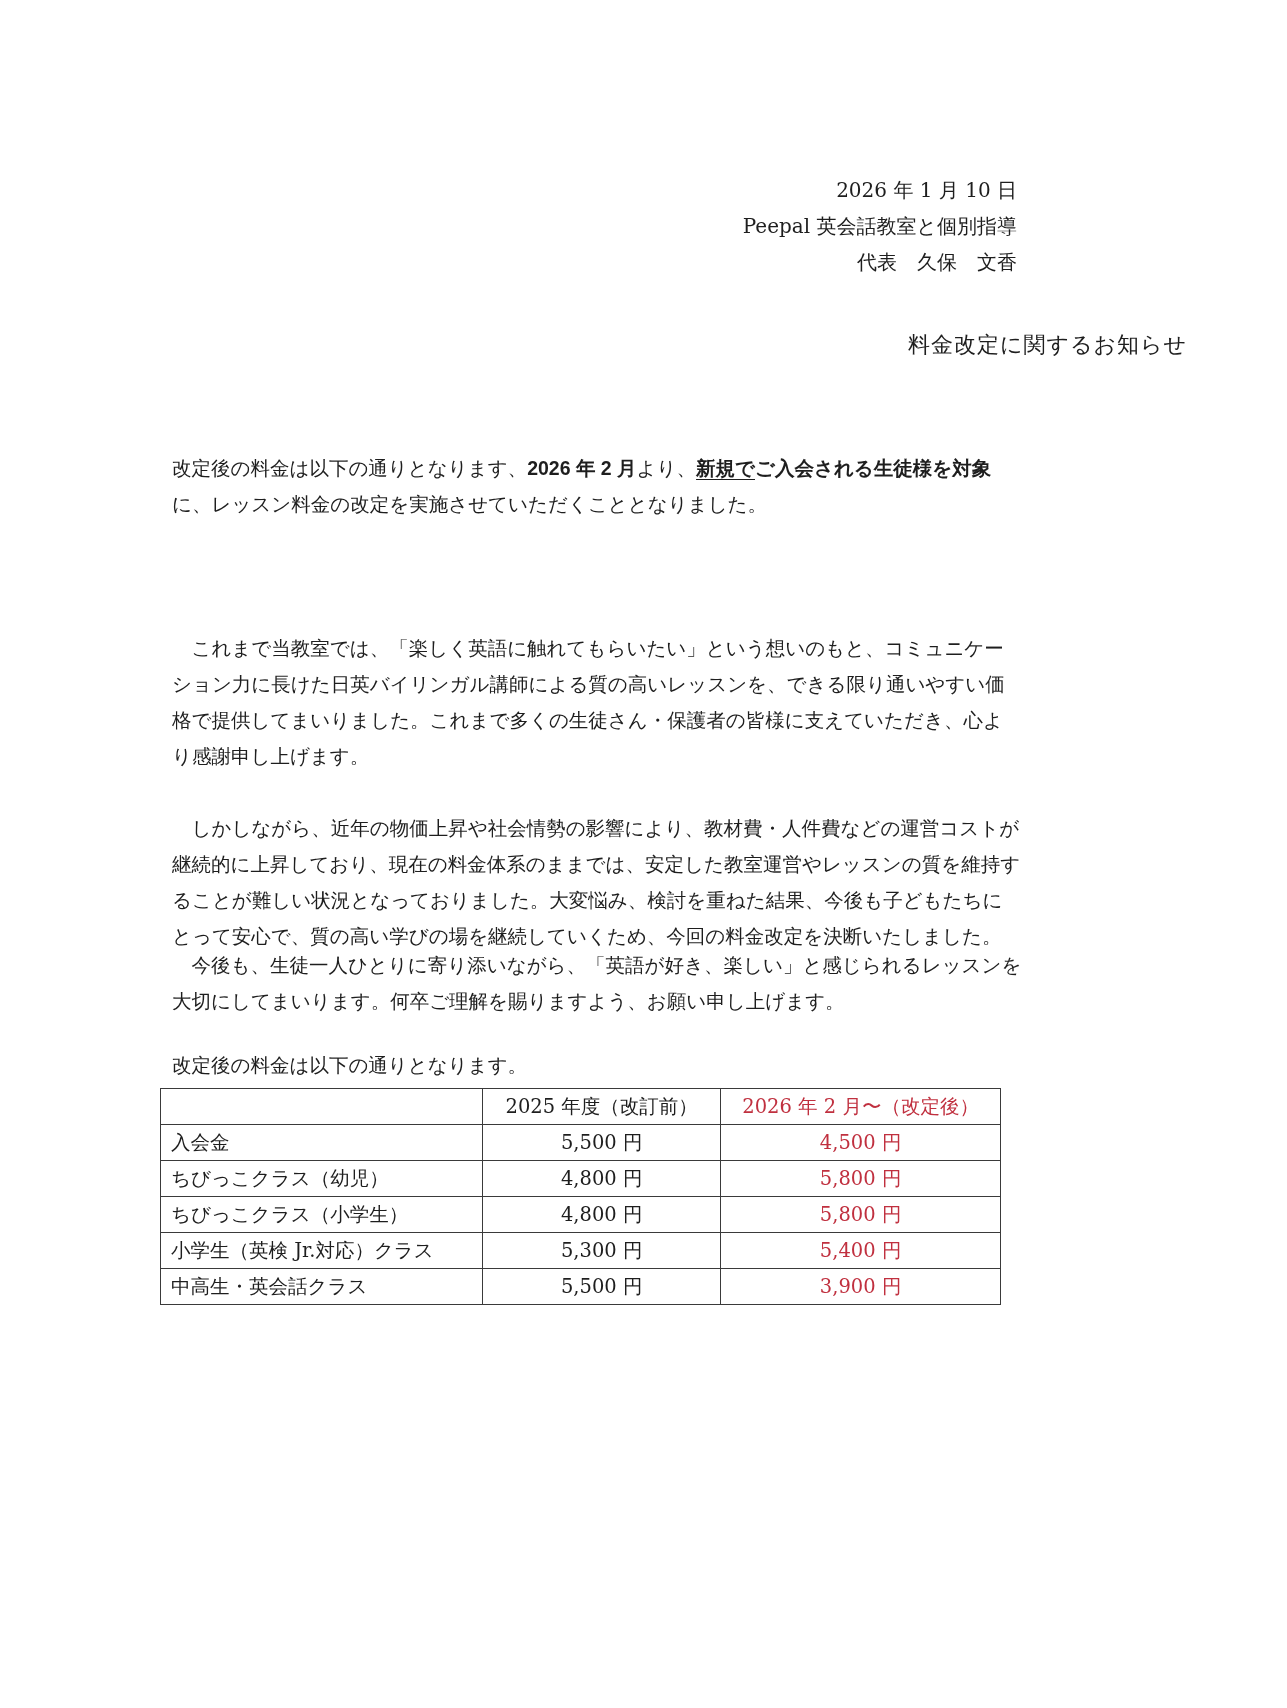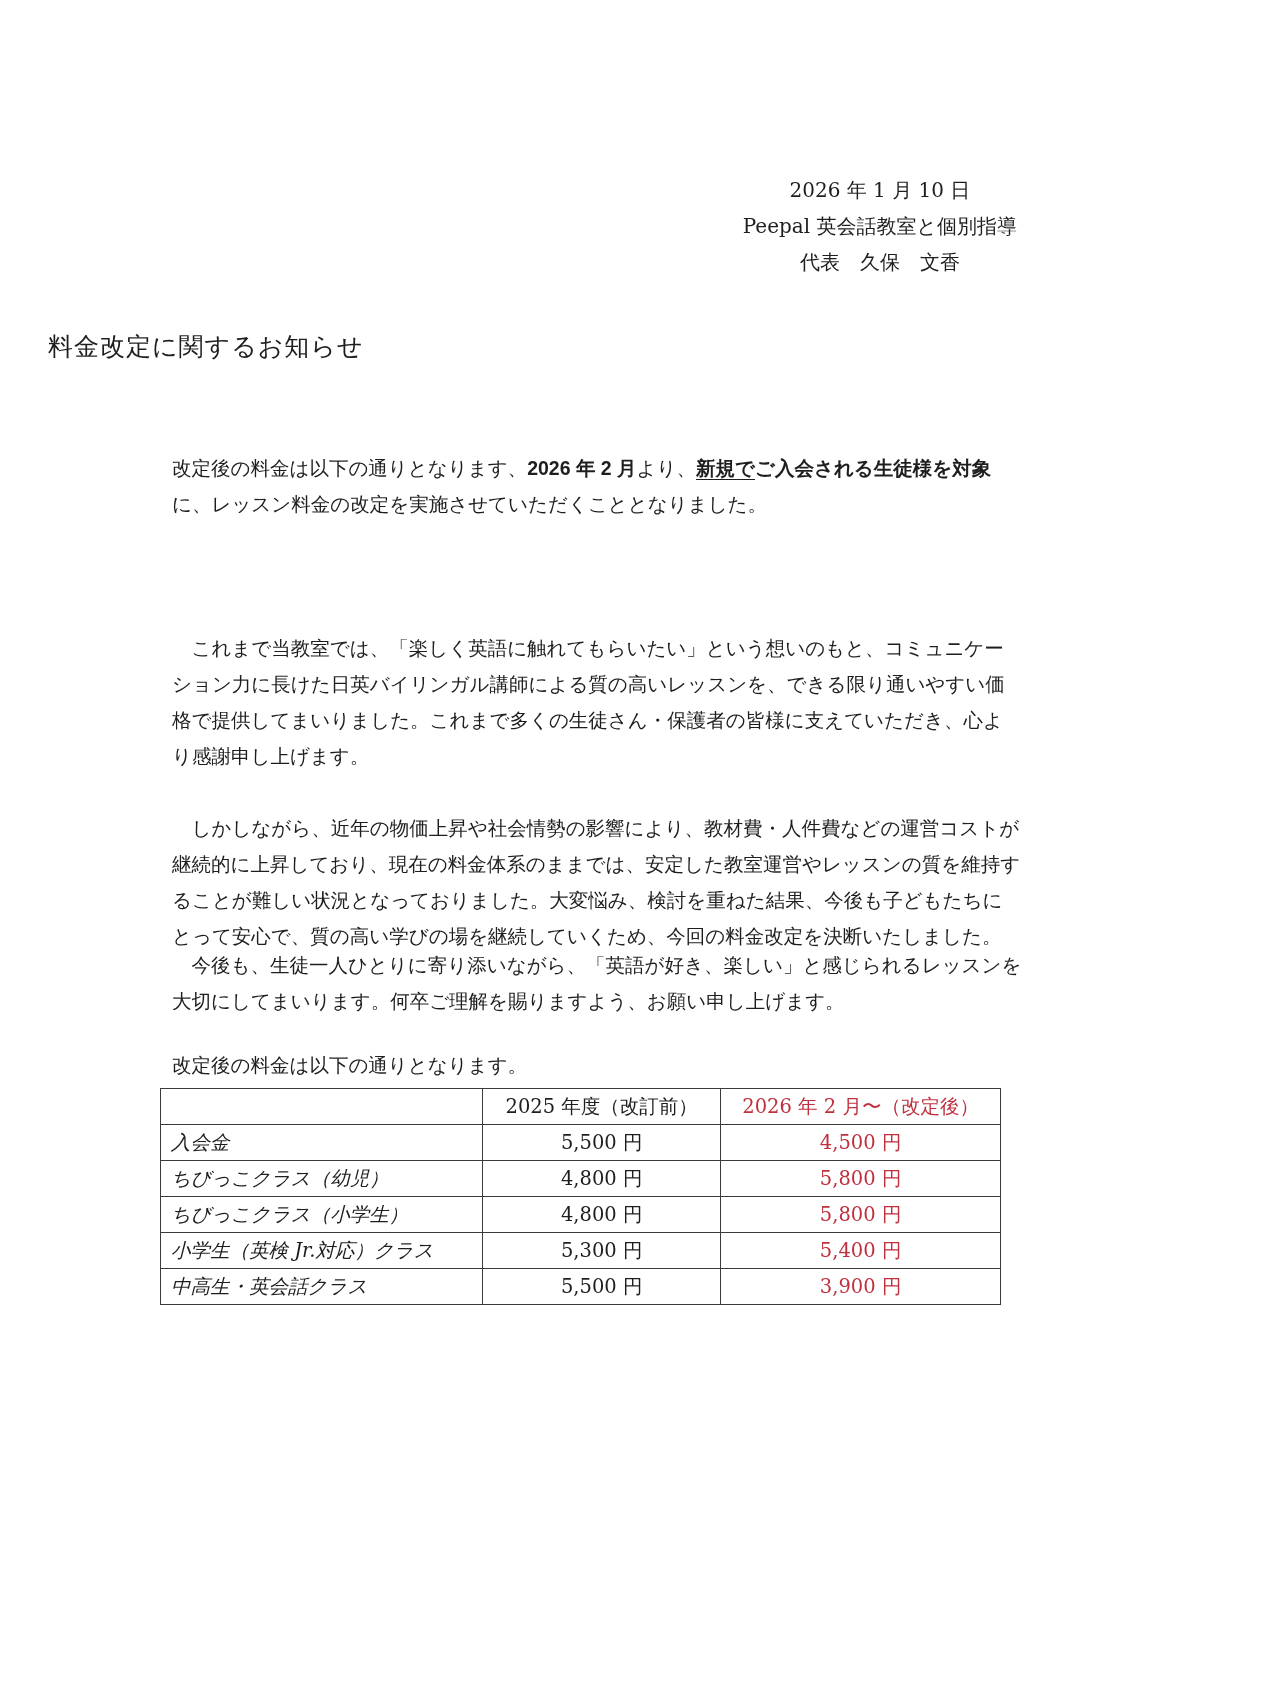--- a/index.html
+++ b/index.html
@@ -5,24 +5,24 @@
     html, body { margin: 0; padding: 0; background: #ffffff; }
     body {
       width: 1287px; height: 1708px; position: relative; overflow: hidden;
       font-family: "DejaVu Serif", "Liberation Serif", serif;
       color: #1e1e1e;
     }
     .header-block {
       position: absolute; right: 270px; top: 172px;
       text-align: right; font-size: 20px; line-height: 36px;
     }
-    .header-block div { white-space: nowrap; text-align: center; }
+    .header-block div { white-space: nowrap; }
     .title {
       position: absolute; left: 0; width: 1187px; top: 330px;
-      text-align: left; font-size: 25px; letter-spacing: 1px; padding-left: 48px;
+      text-align: right; font-size: 22px; letter-spacing: 1px;
     }
     .body-text {
       position: absolute; left: 172px; width: 850px;
       font-size: 19.5px; line-height: 36px;
     }
     .body-text p { margin: 0; text-indent: 0; }
     .body-text p.indent { text-indent: 1em; margin-top: 36px; }
     .bold { font-weight: bold; font-family: Liberation Sans, sans-serif; }
     .underline { text-decoration: underline; text-underline-offset: 4px; }
     #p1 { top: 450px; }
@@ -37,21 +37,21 @@
       width: 841px; border-collapse: collapse;
       font-size: 19.5px;
     }
     table.fees td, table.fees th {
       border: 1.5px solid #3a3a3a; height: 35px; padding: 0 10px;
       font-weight: normal;
     }
     table.fees col.c1 { width: 325px; }
     table.fees col.c2 { width: 240px; }
     table.fees col.c3 { width: 282px; }
-    .label-cell { text-align: left; font-style: italic; }
+    .label-cell { text-align: left; }
     .num-cell { text-align: center; }
     .red { color: #c0303f; }
     .tall td { height: 72px; }
     .tall .label-cell { line-height: 34px; }
   </style>
 </head>
 <body>
 
 <div class="header-block">
   <div>2026 年 1 月 10 日</div>

